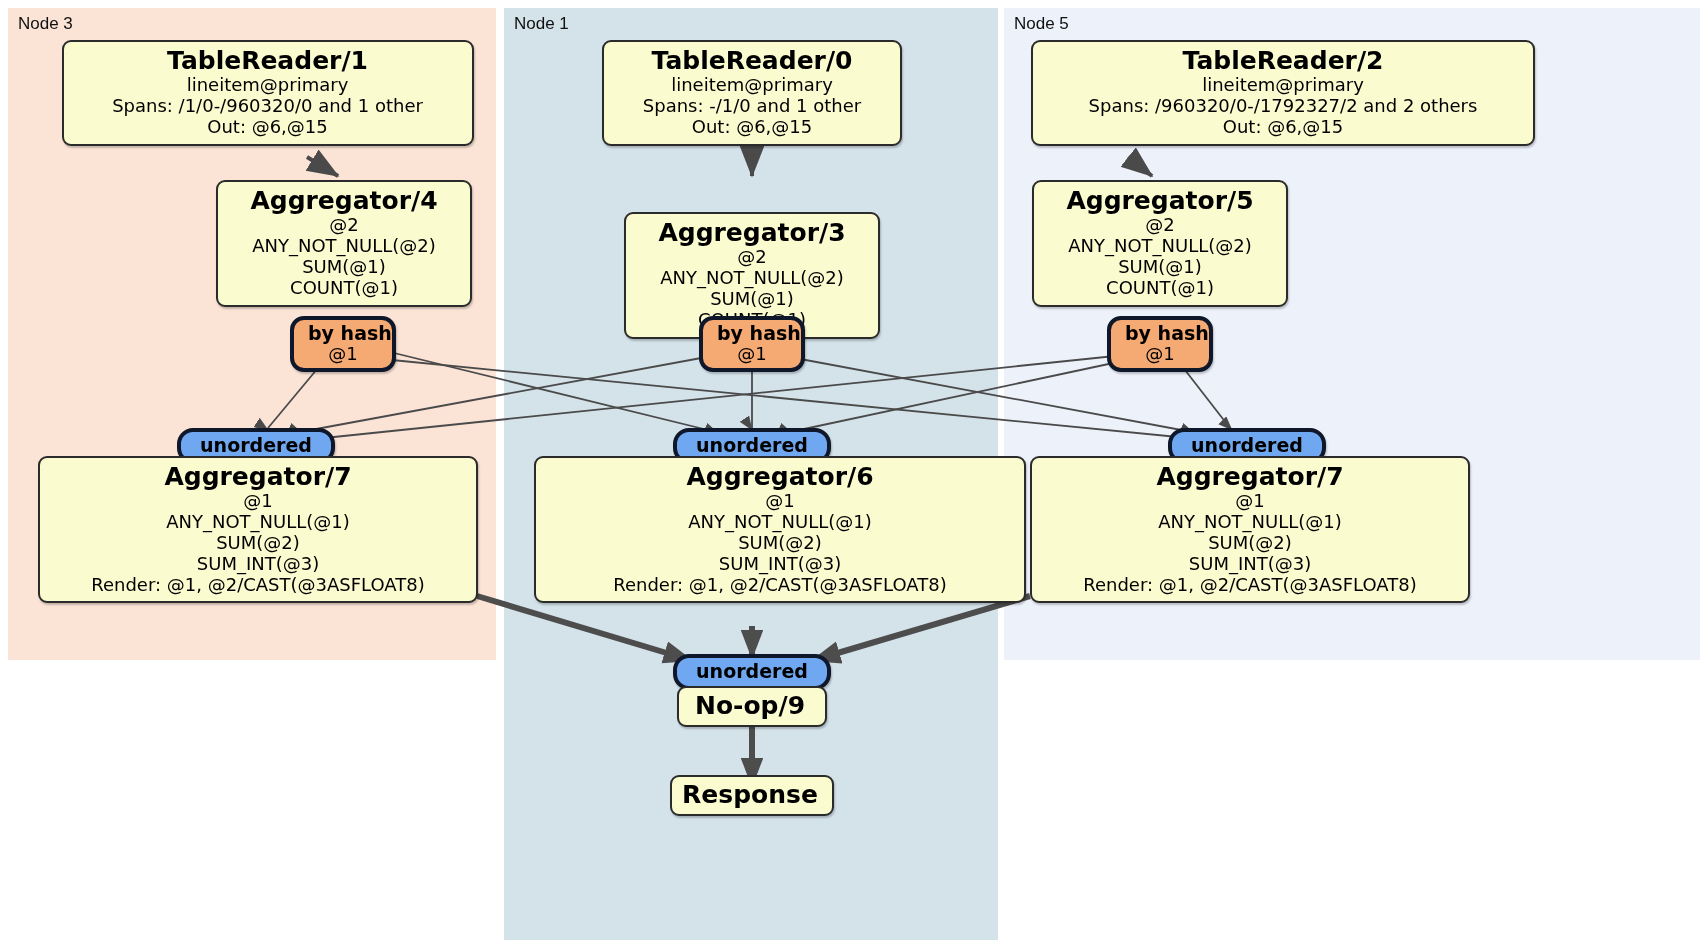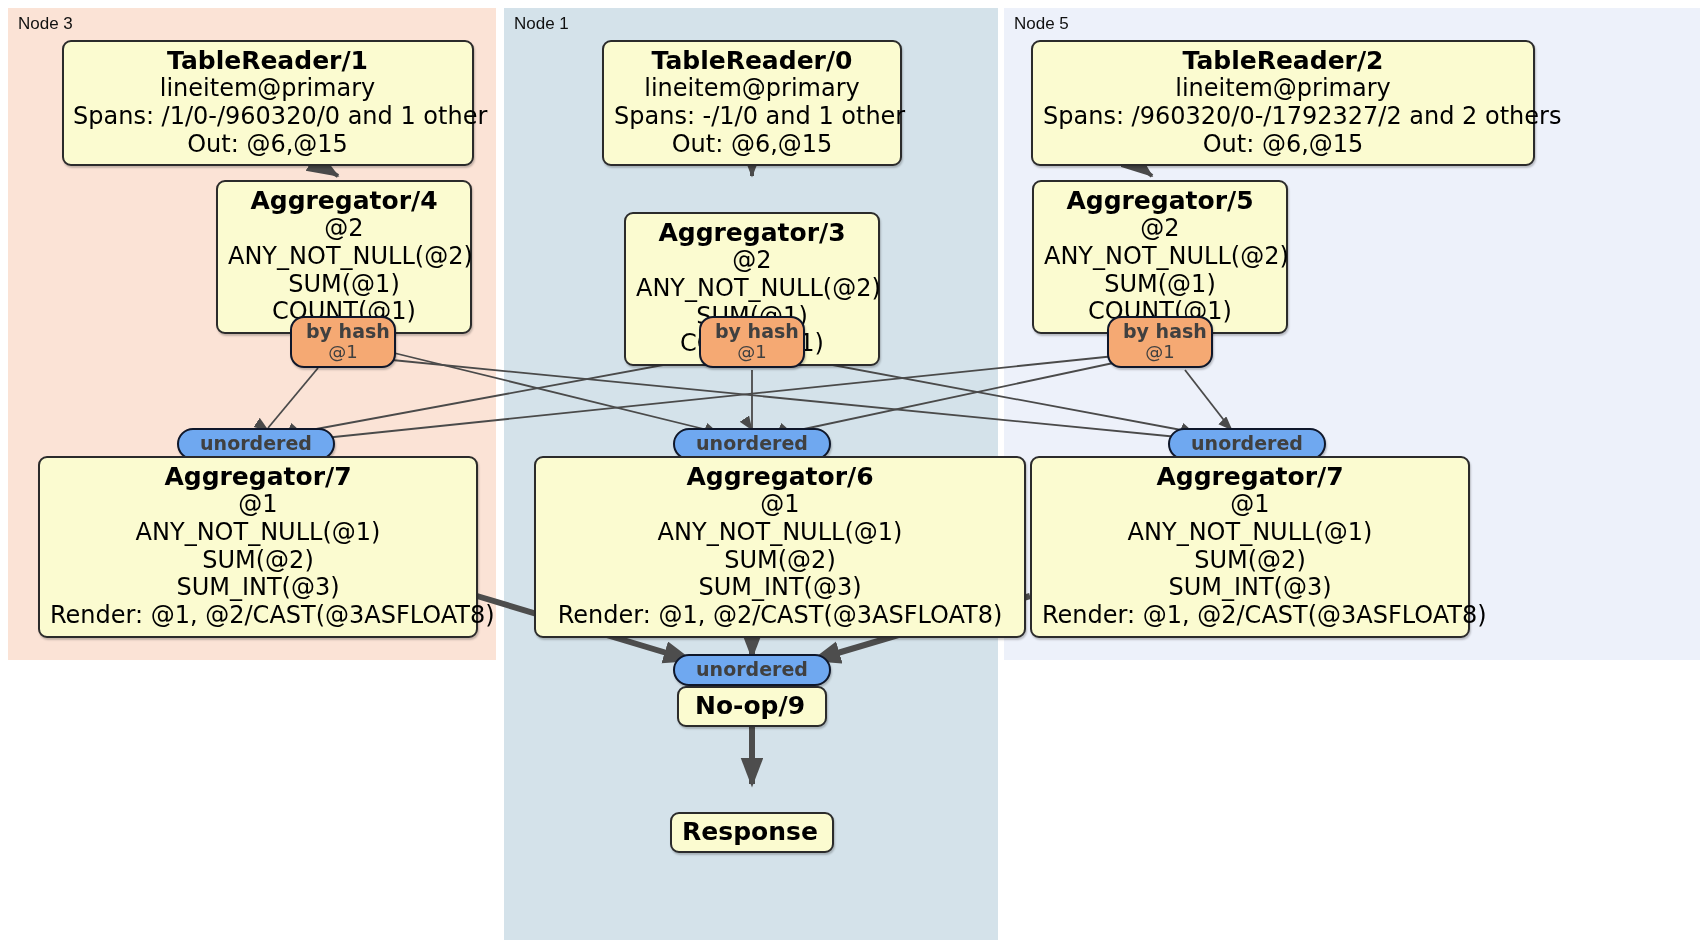--- a/index.html
+++ b/index.html
@@ -54,36 +54,36 @@
     box-shadow: 1px 2px 2px rgba(0,0,0,0.22);
   }
   .proc .ptitle {
     font-weight: bold;
     font-size: 25px;
     line-height: 1.12;
     white-space: nowrap;
     font-family: "DejaVu Sans", sans-serif;
   }
   .proc .pline {
-    font-size: 24px;
+    font-size: 18px;
     line-height: 1.16;
     white-space: nowrap;
     font-family: "DejaVu Sans", sans-serif;
   }
   .proc.compact {
     padding: 4px 14px 5px 10px;
   }
 
   
   .pill {
     position: absolute;
     box-sizing: border-box;
-    border: 2px solid #0f172a;
+    border: 4px solid #0f172a;
     text-align: center;
-    color: #404040;
+    color: #000000;
     box-shadow: 1px 2px 2px rgba(0,0,0,0.22);
   }
   .pill .plabel {
     font-weight: bold;
     font-size: 19px;
     line-height: 1.1;
     white-space: nowrap;
     font-family: "DejaVu Sans", sans-serif;
   }
   .pill .psub {
@@ -274,17 +274,17 @@
   </div>
 
   <div class="pill sync" style="left:673px; top:654px; width:158px;">
     <div class="plabel">unordered</div>
   </div>
 
   <div class="proc compact" style="left:677px; top:686px; width:150px;">
     <div class="ptitle">No-op/9</div>
   </div>
 
-  <div class="proc compact" style="left:670px; top:812px; width:164px;">
+  <div class="proc compact" style="left:670px; top:775px; width:164px;">
     <div class="ptitle">Response</div>
   </div>
 
 </div>
 
 </body></html>

